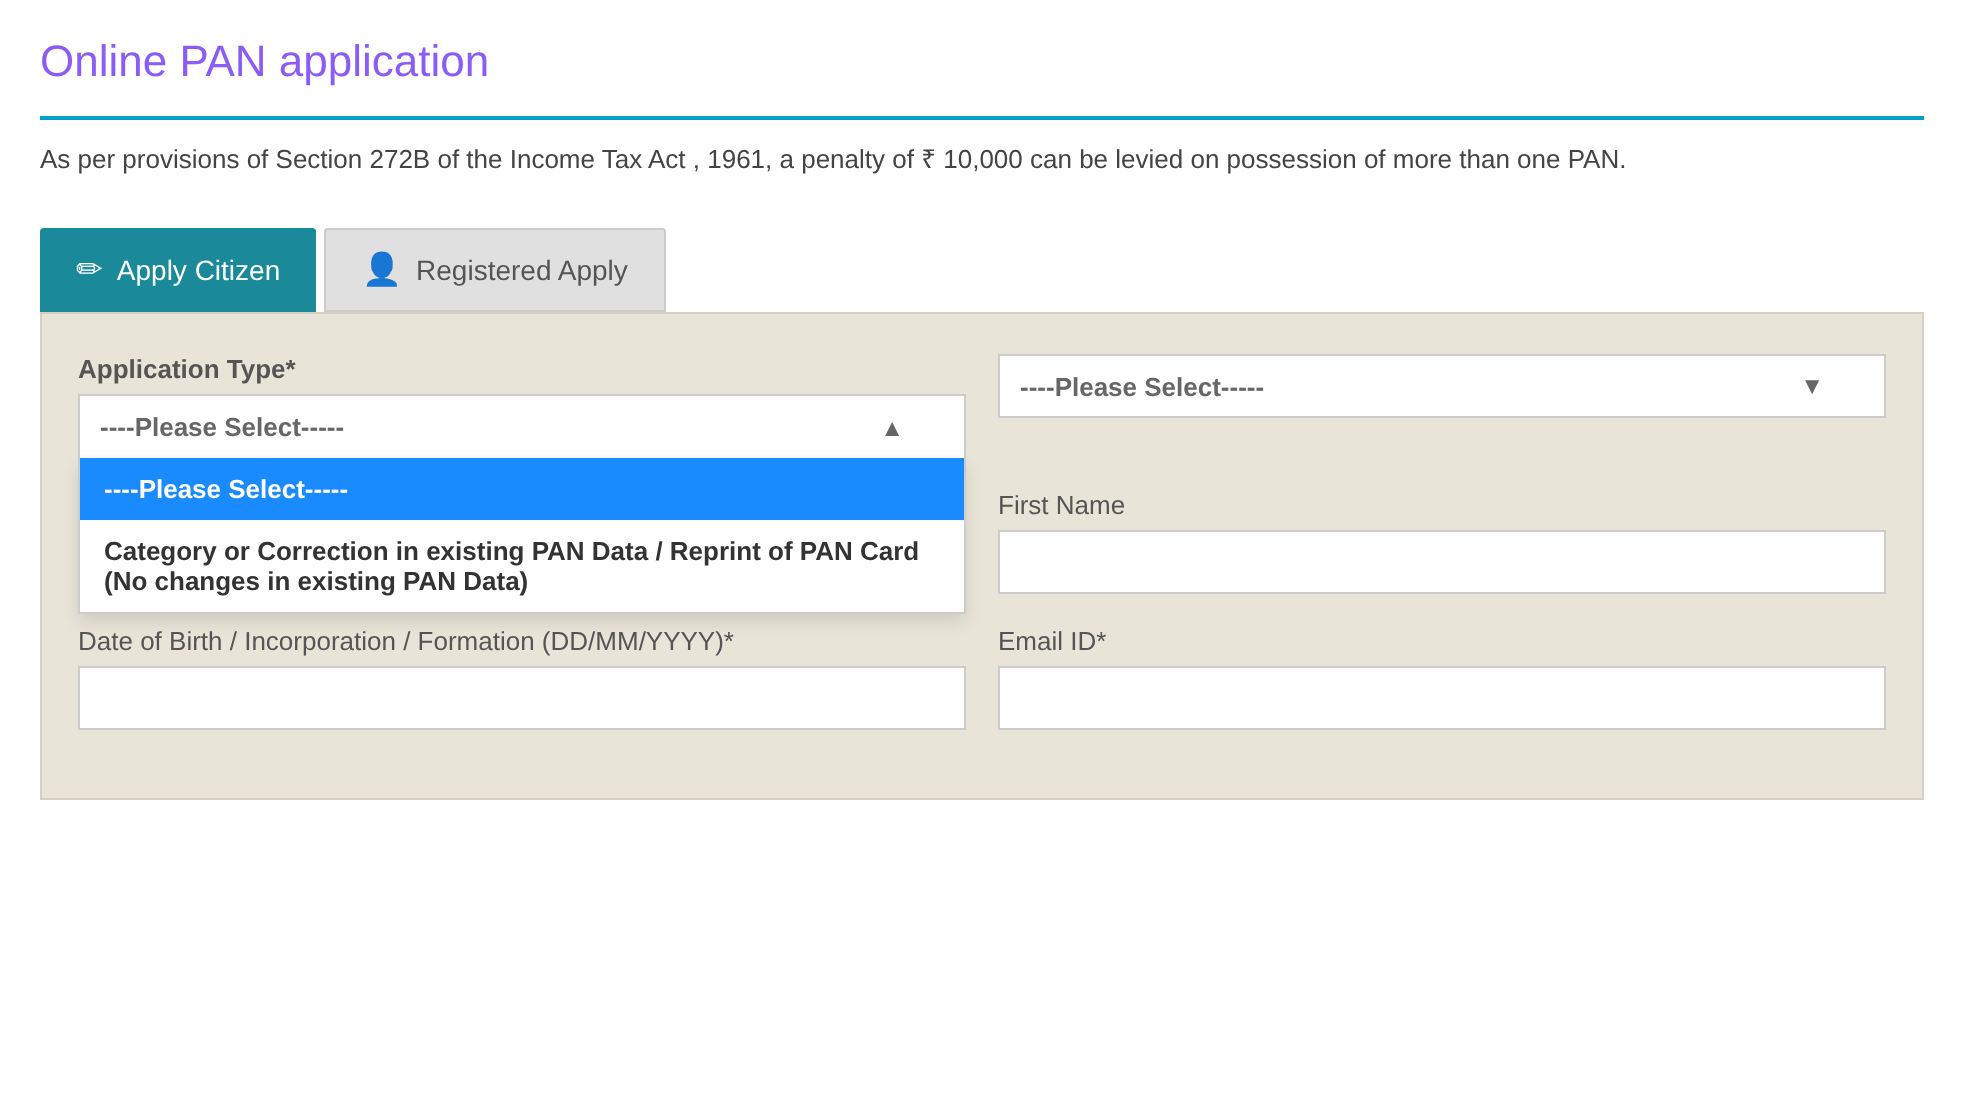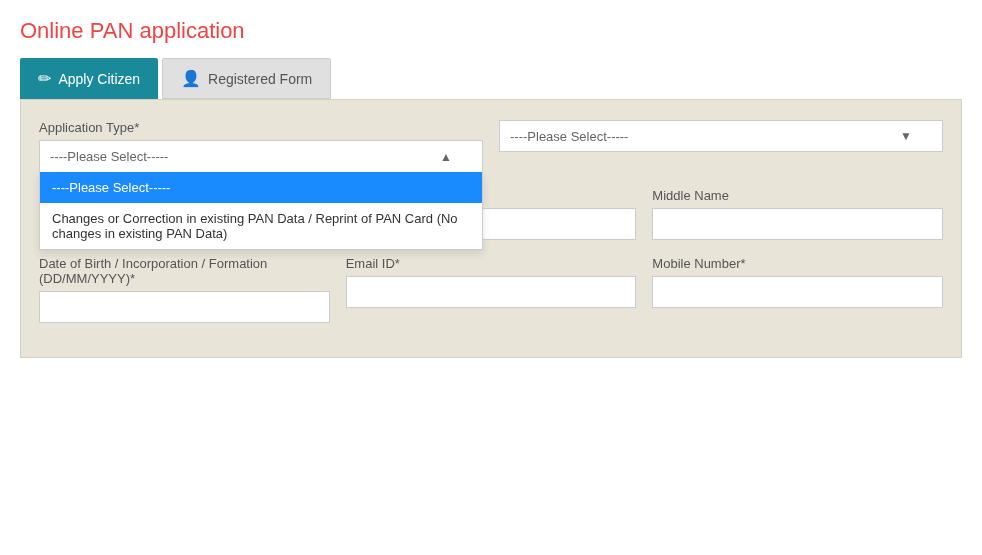--- a/index.html
+++ b/index.html
@@ -10,21 +10,21 @@
       font-size: 14px;
     }
     .page-wrapper {
       max-width: 982px;
       margin: 0 auto;
       padding: 18px 20px;
     }
     .page-title {
       font-size: 22px;
       font-weight: normal;
-      color: #ef4444;
+      color: #8b5cf6;
       margin-bottom: 14px;
     }
     .notice-bar {
       background: #fff;
       border-top: 2px solid #00a0c8;
       padding: 10px 0 12px 0;
       font-size: 13px;
       color: #444;
       margin-bottom: 14px;
     }
@@ -124,55 +124,57 @@
       font-size: 13px;
       cursor: pointer;
       color: #333;
     }
     .dropdown-item-selected {
       background: #1a8aff;
       color: #fff;
     }
     .section-divider {
       margin-bottom: 16px;
+      font-weight: bold;
     }
   </style>
 </head>
 <body>
 
 <div class="page-wrapper">
 
   <h1 class="page-title">Online PAN application</h1>
 
+  <div class="notice-bar">As per provisions of Section 272B of the Income Tax Act , 1961, a penalty of ₹ 10,000 can be levied on possession of more than one PAN.</div>
 
   <div class="tabs-row">
     <div class="tab tab-active">
       <span class="tab-icon">✏</span>
       <span>Apply Citizen</span>
     </div>
     <div class="tab tab-inactive">
       <span class="tab-icon">👤</span>
-      <span>Registered Form</span>
+      <span>Registered Apply</span>
     </div>
   </div>
 
   <div class="form-section">
 
     <div class="form-row section-divider">
 
       <div class="form-group">
         <label class="form-label">Application Type*</label>
         <div class="dropdown-container dropdown-open">
           <div class="form-select-display">
             <span>----Please Select-----</span>
             <span class="chevron">▲</span>
           </div>
           <div class="dropdown-menu">
             <div class="dropdown-item dropdown-item-selected">----Please Select-----</div>
-            <div class="dropdown-item">Changes or Correction in existing PAN Data / Reprint of PAN Card (No changes in existing PAN Data)</div>
+            <div class="dropdown-item">Category or Correction in existing PAN Data / Reprint of PAN Card (No changes in existing PAN Data)</div>
           </div>
         </div>
       </div>
 
       <div class="form-group">
         <div class="form-select-wrapper">
           <div class="form-select-display">
             <span>----Please Select-----</span>
             <span class="chevron">▼</span>
           </div>
@@ -183,35 +185,27 @@
 
     <div class="form-row">
       <div class="form-group">
         <label class="form-label">Last Name / Surname*</label>
         <input class="form-input" type="text" value="" style="">
       </div>
       <div class="form-group">
         <label class="form-label">First Name</label>
         <input class="form-input" type="text" value="" style="">
       </div>
-      <div class="form-group">
-        <label class="form-label">Middle Name</label>
-        <input class="form-input" type="text" value="" style="">
-      </div>
     </div>
 
     <div class="form-row">
       <div class="form-group">
         <label class="form-label">Date of Birth / Incorporation / Formation (DD/MM/YYYY)*</label>
         <input class="form-input" type="text" value="" style="">
       </div>
       <div class="form-group">
         <label class="form-label">Email ID*</label>
-        <input class="form-input" type="text" value="" style="">
-      </div>
-      <div class="form-group">
-        <label class="form-label">Mobile Number*</label>
         <input class="form-input" type="text" value="" style="">
       </div>
     </div>
 
   </div>
 </div>
 
 </body></html>

